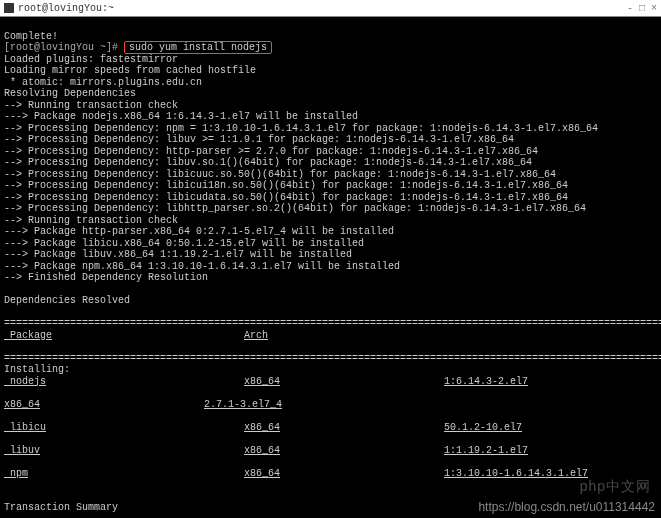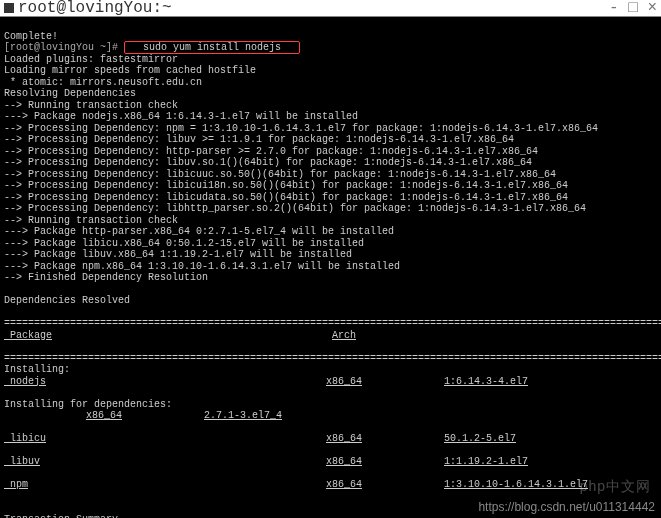--- a/index.html
+++ b/index.html
@@ -15,45 +15,45 @@
     position: relative;
   }
   .titlebar {
     background: #fff;
     height: 16px;
     display: flex;
     align-items: center;
     justify-content: space-between;
     padding: 0 4px;
     border-bottom: 1px solid #888;
-    font-size: 16px;
+    font-size: 10px;
     color: #333;
   }
   .titlebar-left { display:flex; align-items:center; gap:4px; }
   .term-icon { width:10px; height:10px; background:#333; }
   .titlebar-right { display:flex; align-items:center; gap:6px; color:#777; }
   .term {
     padding: 2px 4px;
     white-space: pre;
     line-height: 1.15;
   }
   .prompt { color:#aaa; }
   .highlight-box {
     border: 1px solid #ff4040;
     border-radius: 2px;
-    padding: 0 18px;
+    padding: 0 4px;
     color:#ccc;
   }
   .hr {
     color:#ccc;
     letter-spacing:0;
   }
   .cols { display:flex;text-decoration:underline; }
   .col-pkg { width: 240px; }
-  .col-arch { width: 200px; text-align: center; }
+  .col-arch { width: 200px; }
   .col-ver { flex:1; }
   .watermark {
     position:absolute;
     right:10px;
     bottom:22px;
     color:rgba(200,200,200,0.35);
     font-size:14px;
     font-family: Arial, sans-serif;
     letter-spacing:1px;
     pointer-events:none;
@@ -76,21 +76,21 @@
     <span>root@lovingYou:~</span>
   </div>
   <div class="titlebar-right">- □ ×</div>
 </div>
 
 <div class="term">
 <span>Complete!</span>
 <span class="prompt">[root@lovingYou ~]#</span> <span class="highlight-box">sudo yum install nodejs</span>
 <span>Loaded plugins: fastestmirror</span>
 <span>Loading mirror speeds from cached hostfile</span>
-<span> * atomic: mirrors.neusoft.edu.cn</span>
+<span> * atomic: mirrors.plugins.edu.cn</span>
 <span>Resolving Dependencies</span>
 <span>--&gt; Running transaction check</span>
 <span>---&gt; Package nodejs.x86_64 1:6.14.3-1.el7 will be installed</span>
 <span>--&gt; Processing Dependency: npm = 1:3.10.10-1.6.14.3.1.el7 for package: 1:nodejs-6.14.3-1.el7.x86_64</span>
 <span>--&gt; Processing Dependency: libuv &gt;= 1:1.9.1 for package: 1:nodejs-6.14.3-1.el7.x86_64</span>
 <span>--&gt; Processing Dependency: http-parser &gt;= 2.7.0 for package: 1:nodejs-6.14.3-1.el7.x86_64</span>
 <span>--&gt; Processing Dependency: libuv.so.1()(64bit) for package: 1:nodejs-6.14.3-1.el7.x86_64</span>
 <span>--&gt; Processing Dependency: libicuuc.so.50()(64bit) for package: 1:nodejs-6.14.3-1.el7.x86_64</span>
 <span>--&gt; Processing Dependency: libicui18n.so.50()(64bit) for package: 1:nodejs-6.14.3-1.el7.x86_64</span>
 <span>--&gt; Processing Dependency: libicudata.so.50()(64bit) for package: 1:nodejs-6.14.3-1.el7.x86_64</span>
@@ -101,24 +101,23 @@
 <span>---&gt; Package libuv.x86_64 1:1.19.2-1.el7 will be installed</span>
 <span>---&gt; Package npm.x86_64 1:3.10.10-1.6.14.3.1.el7 will be installed</span>
 <span>--&gt; Finished Dependency Resolution</span>
 
 <span>Dependencies Resolved</span>
 
 <span class="hr">================================================================================================================</span>
 <div class="cols"><span class="col-pkg"> Package</span><span class="col-arch">Arch</span></div>
 <span class="hr">================================================================================================================</span>
 <span>Installing:</span>
-<div class="cols"><span class="col-pkg"> nodejs</span><span class="col-arch">x86_64</span><span class="col-ver">1:6.14.3-4.el7</span></div>
-<span>Installing for dependencies:</span>
+<div class="cols"><span class="col-pkg"> nodejs</span><span class="col-arch">x86_64</span><span class="col-ver">1:6.14.3-2.el7</span></div>
 <div class="cols"><span class="col-arch">x86_64</span><span class="col-ver">2.7.1-3.el7_4</span></div>
-<div class="cols"><span class="col-pkg"> libicu</span><span class="col-arch">x86_64</span><span class="col-ver">50.1.2-5.el7</span></div>
+<div class="cols"><span class="col-pkg"> libicu</span><span class="col-arch">x86_64</span><span class="col-ver">50.1.2-10.el7</span></div>
 <div class="cols"><span class="col-pkg"> libuv</span><span class="col-arch">x86_64</span><span class="col-ver">1:1.19.2-1.el7</span></div>
 <div class="cols"><span class="col-pkg"> npm</span><span class="col-arch">x86_64</span><span class="col-ver">1:3.10.10-1.6.14.3.1.el7</span></div>
 
 <span>Transaction Summary</span>
 
 
 
 
 
 

